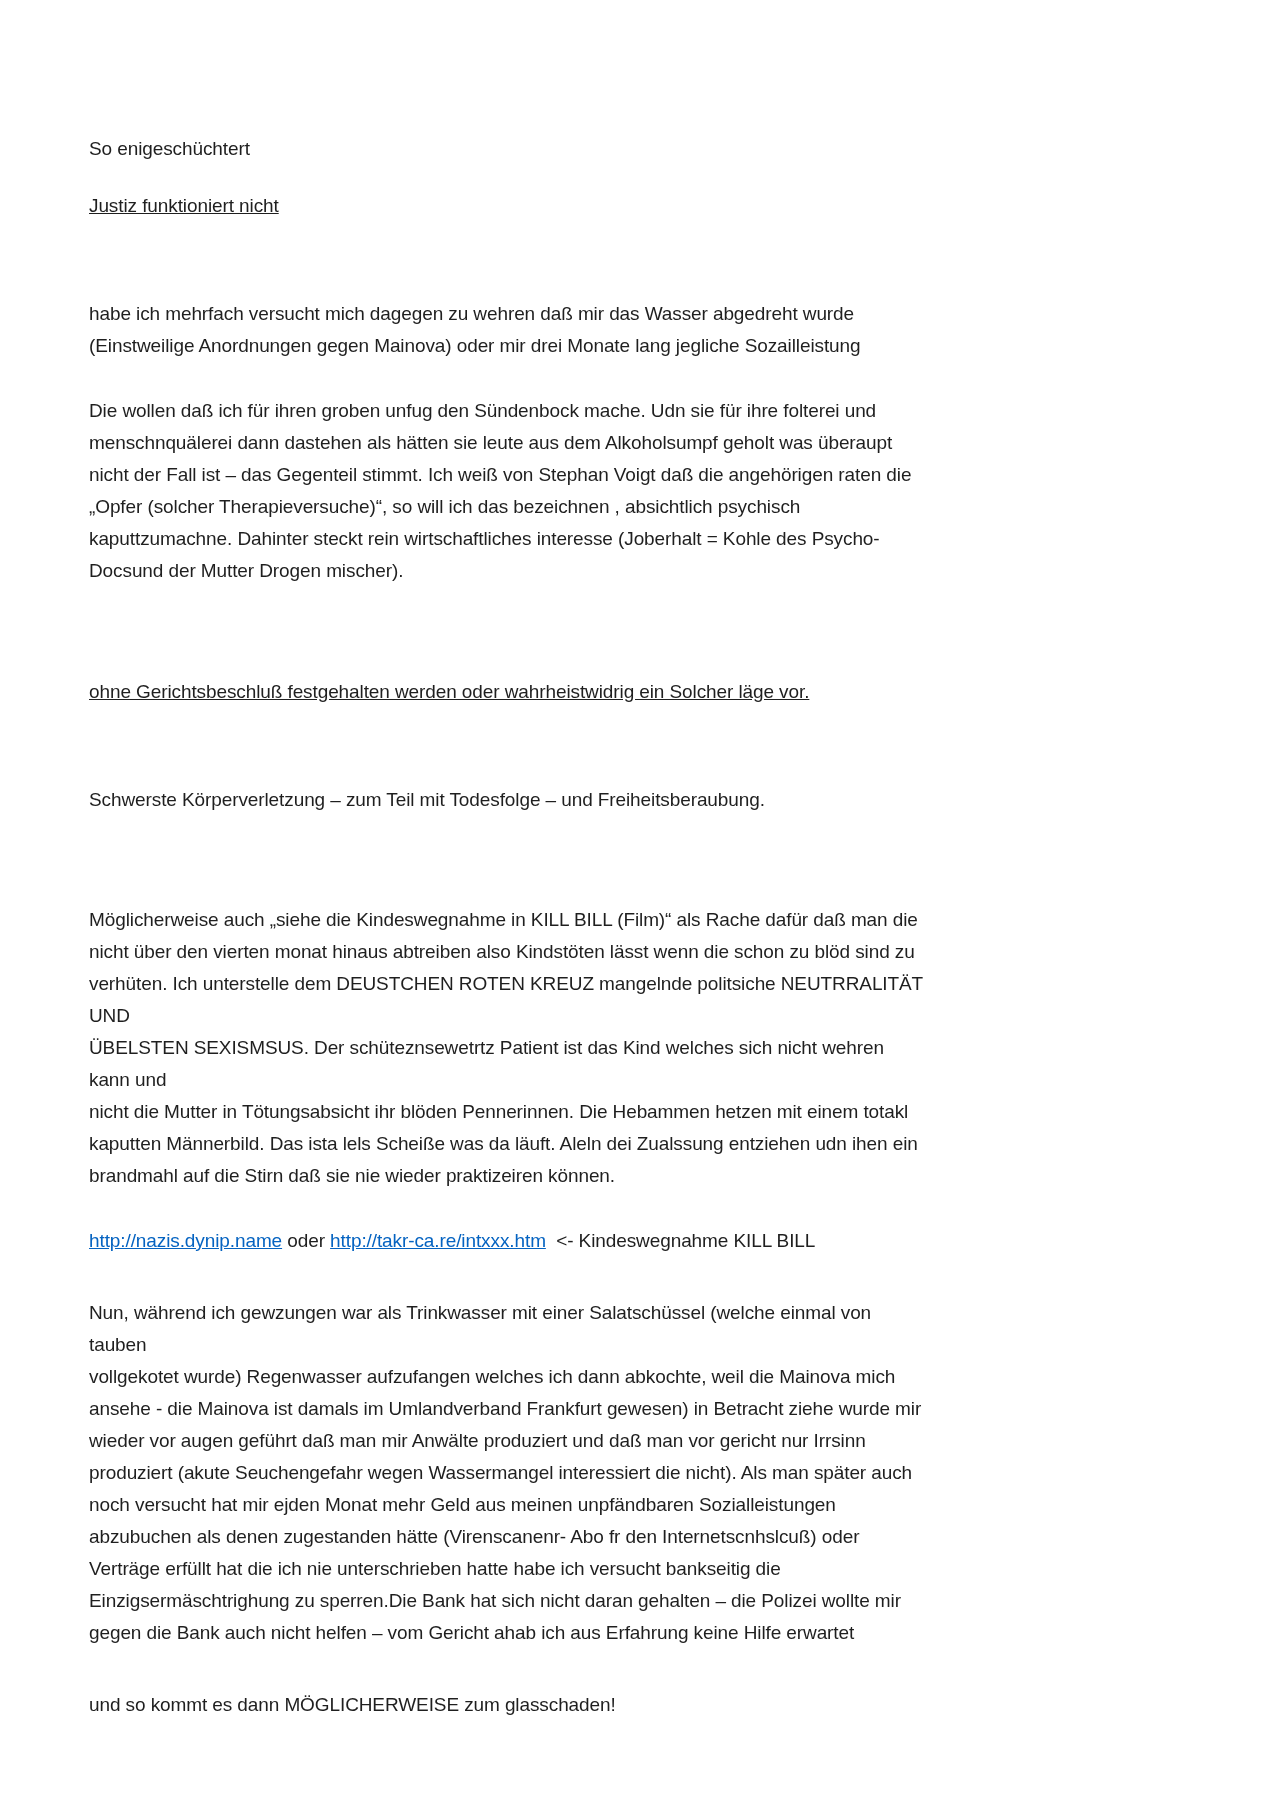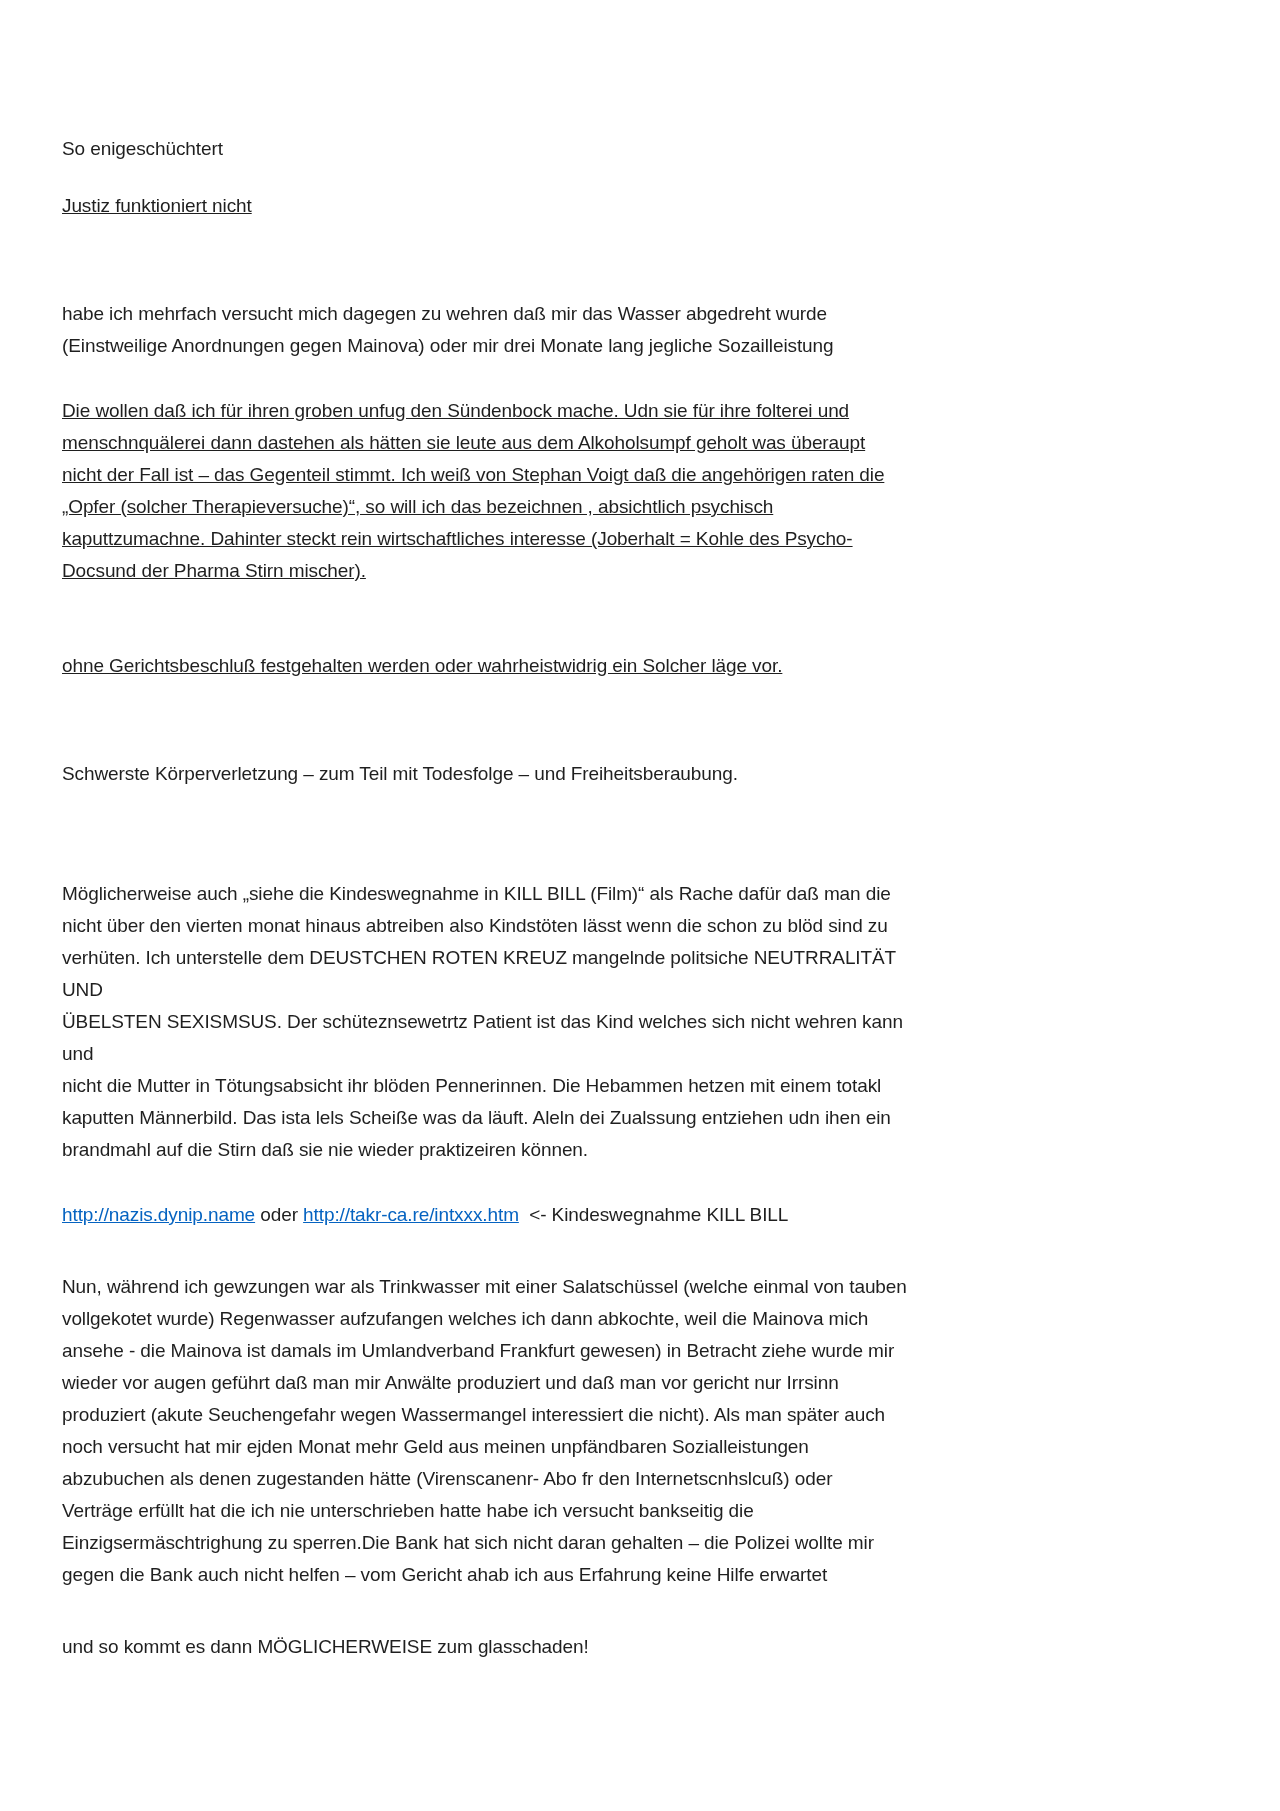--- a/index.html
+++ b/index.html
@@ -7,33 +7,33 @@
   body {
     width: 1280px;
     min-height: 1811px;
     font-family: "Liberation Sans", sans-serif;
     color: var(--text-color, #1f1f1f);
   }
   .page {
     width: 1068px;
     min-height: 1811px;
     background: var(--page-bg, #ffffff);
-    padding: 133px 145px 60px 62px;
+    padding: 133px 145px 60px 89px;
   }
   .block { }
   .line {
     font-size: 19px;
     line-height: 32px;
     white-space: pre-wrap;
     letter-spacing: -0.1px;
   }
   .gap-sm  { margin-bottom: 25px; }
   .gap-md  { margin-bottom: 33px; }
   .gap-lg  { margin-bottom: 40px; }
-  .gap-xl  { margin-bottom: 63px; text-decoration: underline; }
+  .gap-xl  { margin-bottom: 89px; }
   .gap-xxl { margin-bottom: 76px; text-decoration: underline; }
   .gap-xxxl{ margin-bottom: 88px; }
   a.doclink {
     color: var(--link-color, #0563c1);
     text-decoration: underline;
     cursor: pointer;
   }
 </style>
 </head>
 <body>
@@ -49,21 +49,21 @@
       <div class="block gap-md">
         <div class="line">habe ich mehrfach versucht mich dagegen zu wehren daß mir das Wasser abgedreht wurde</div>
         <div class="line">(Einstweilige Anordnungen gegen Mainova) oder mir drei Monate lang jegliche Sozailleistung</div>
       </div>
       <div class="block gap-xl">
         <div class="line">Die wollen daß ich für ihren groben unfug den Sündenbock mache. Udn sie für ihre folterei und</div>
         <div class="line">menschnquälerei dann dastehen als hätten sie leute aus dem Alkoholsumpf geholt was überaupt</div>
         <div class="line">nicht der Fall ist – das Gegenteil stimmt. Ich weiß von Stephan Voigt daß die angehörigen raten die</div>
         <div class="line">„Opfer (solcher Therapieversuche)“, so will ich das bezeichnen , absichtlich psychisch</div>
         <div class="line">kaputtzumachne. Dahinter steckt rein wirtschaftliches interesse (Joberhalt = Kohle des Psycho-</div>
-        <div class="line">Docsund der Pharma Stirn mischer).</div>
+        <div class="line">Docsund der Mutter Drogen mischer).</div>
       </div>
       <div class="block gap-xxl">
         <div class="line">ohne Gerichtsbeschluß festgehalten werden oder wahrheistwidrig ein Solcher läge vor.</div>
       </div>
       <div class="block gap-xxxl">
         <div class="line">Schwerste Körperverletzung – zum Teil mit Todesfolge – und Freiheitsberaubung.</div>
       </div>
       <div class="block gap-md">
         <div class="line">Möglicherweise auch „siehe die Kindeswegnahme in KILL BILL (Film)“ als Rache dafür daß man die</div>
         <div class="line">nicht über den vierten monat hinaus abtreiben also Kindstöten lässt wenn die schon zu blöd sind zu</div>

